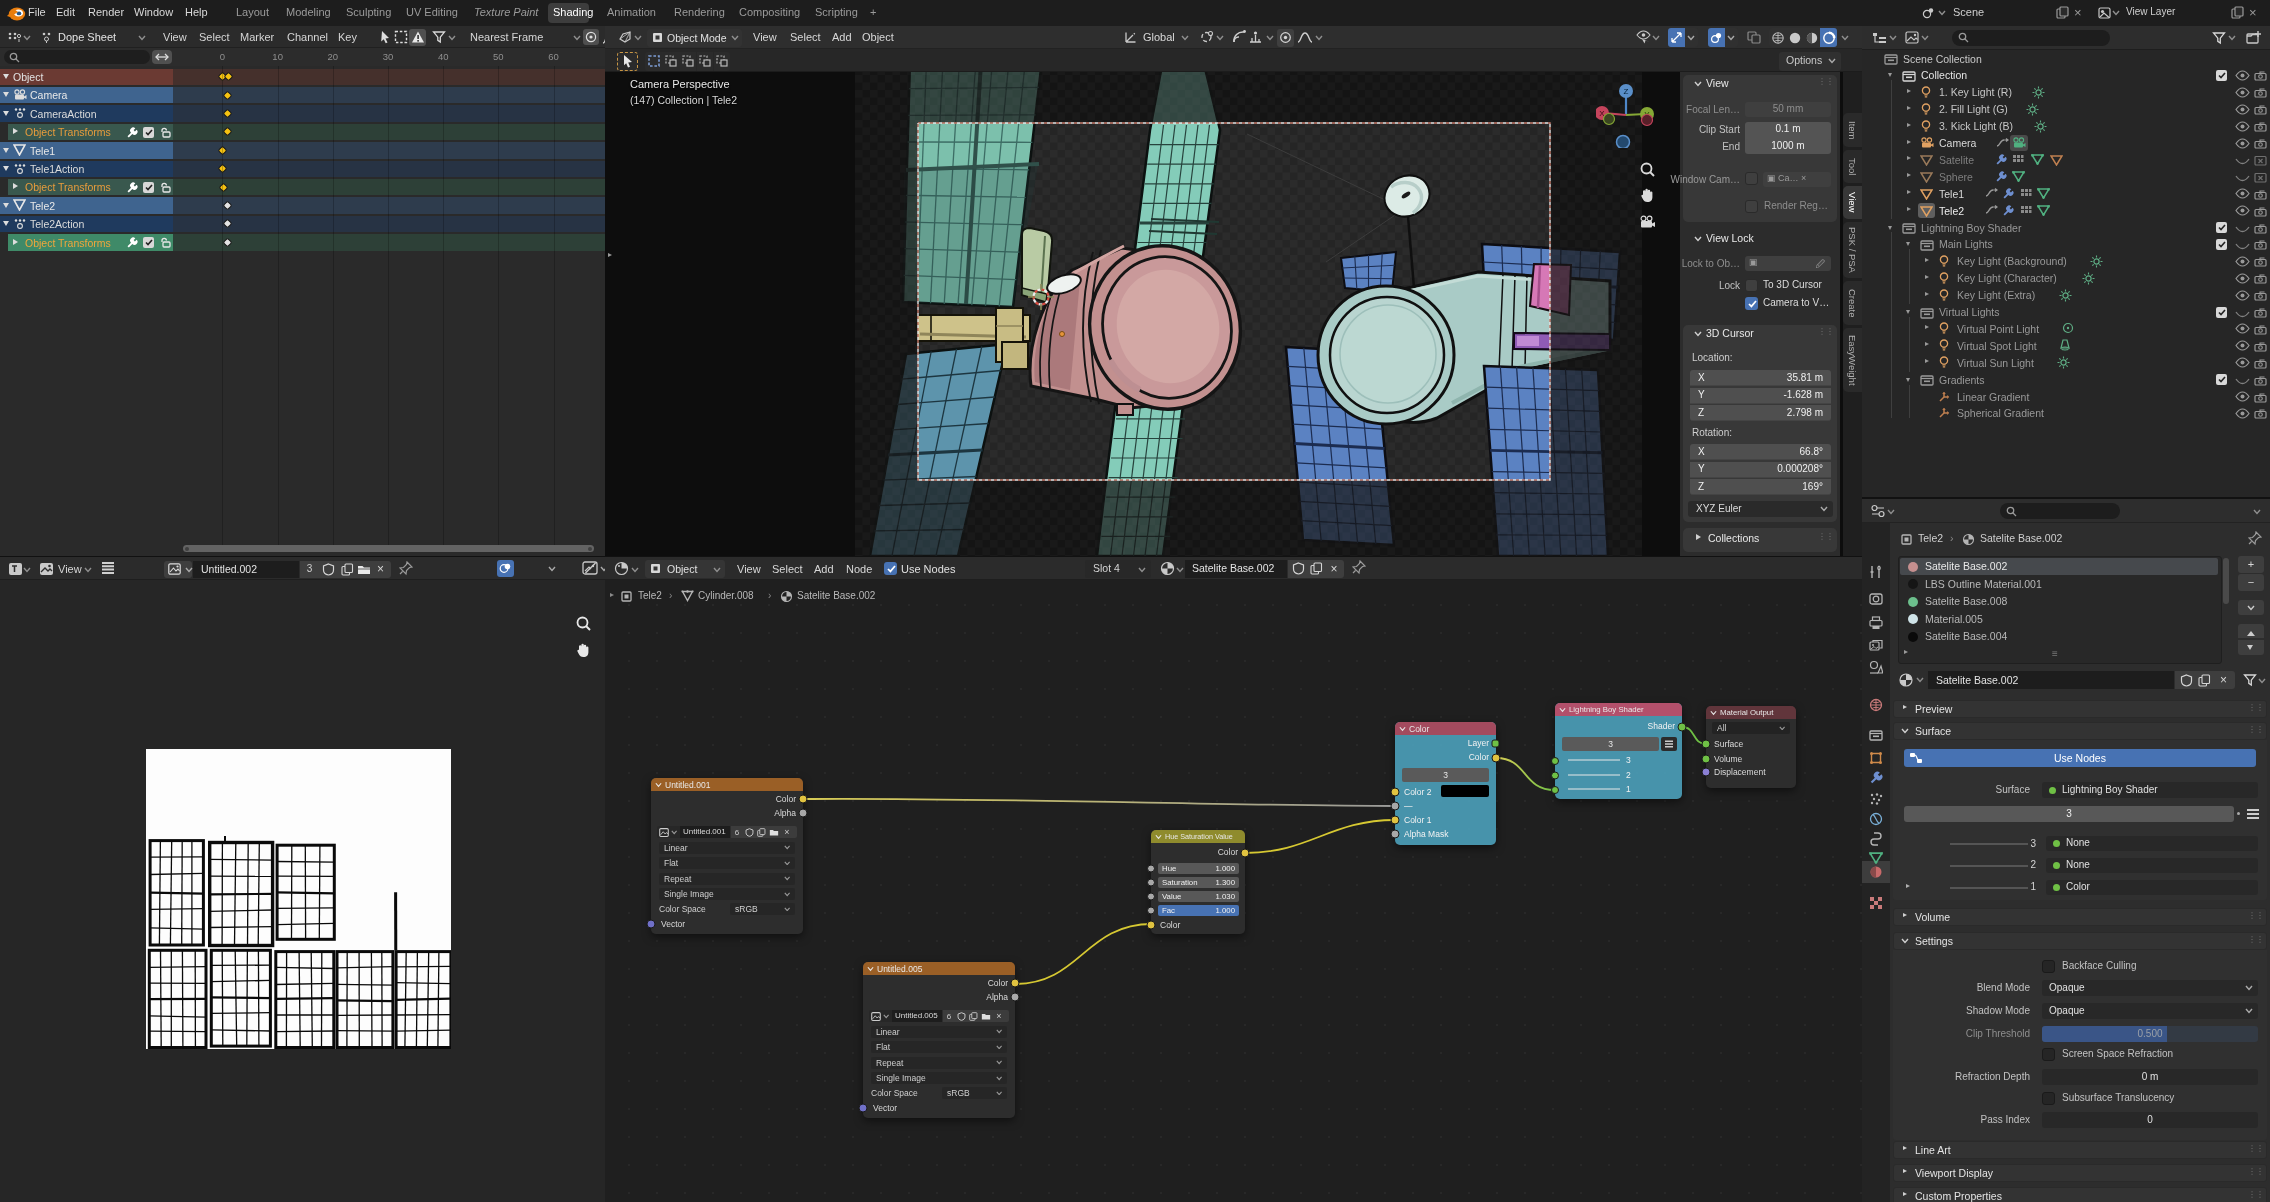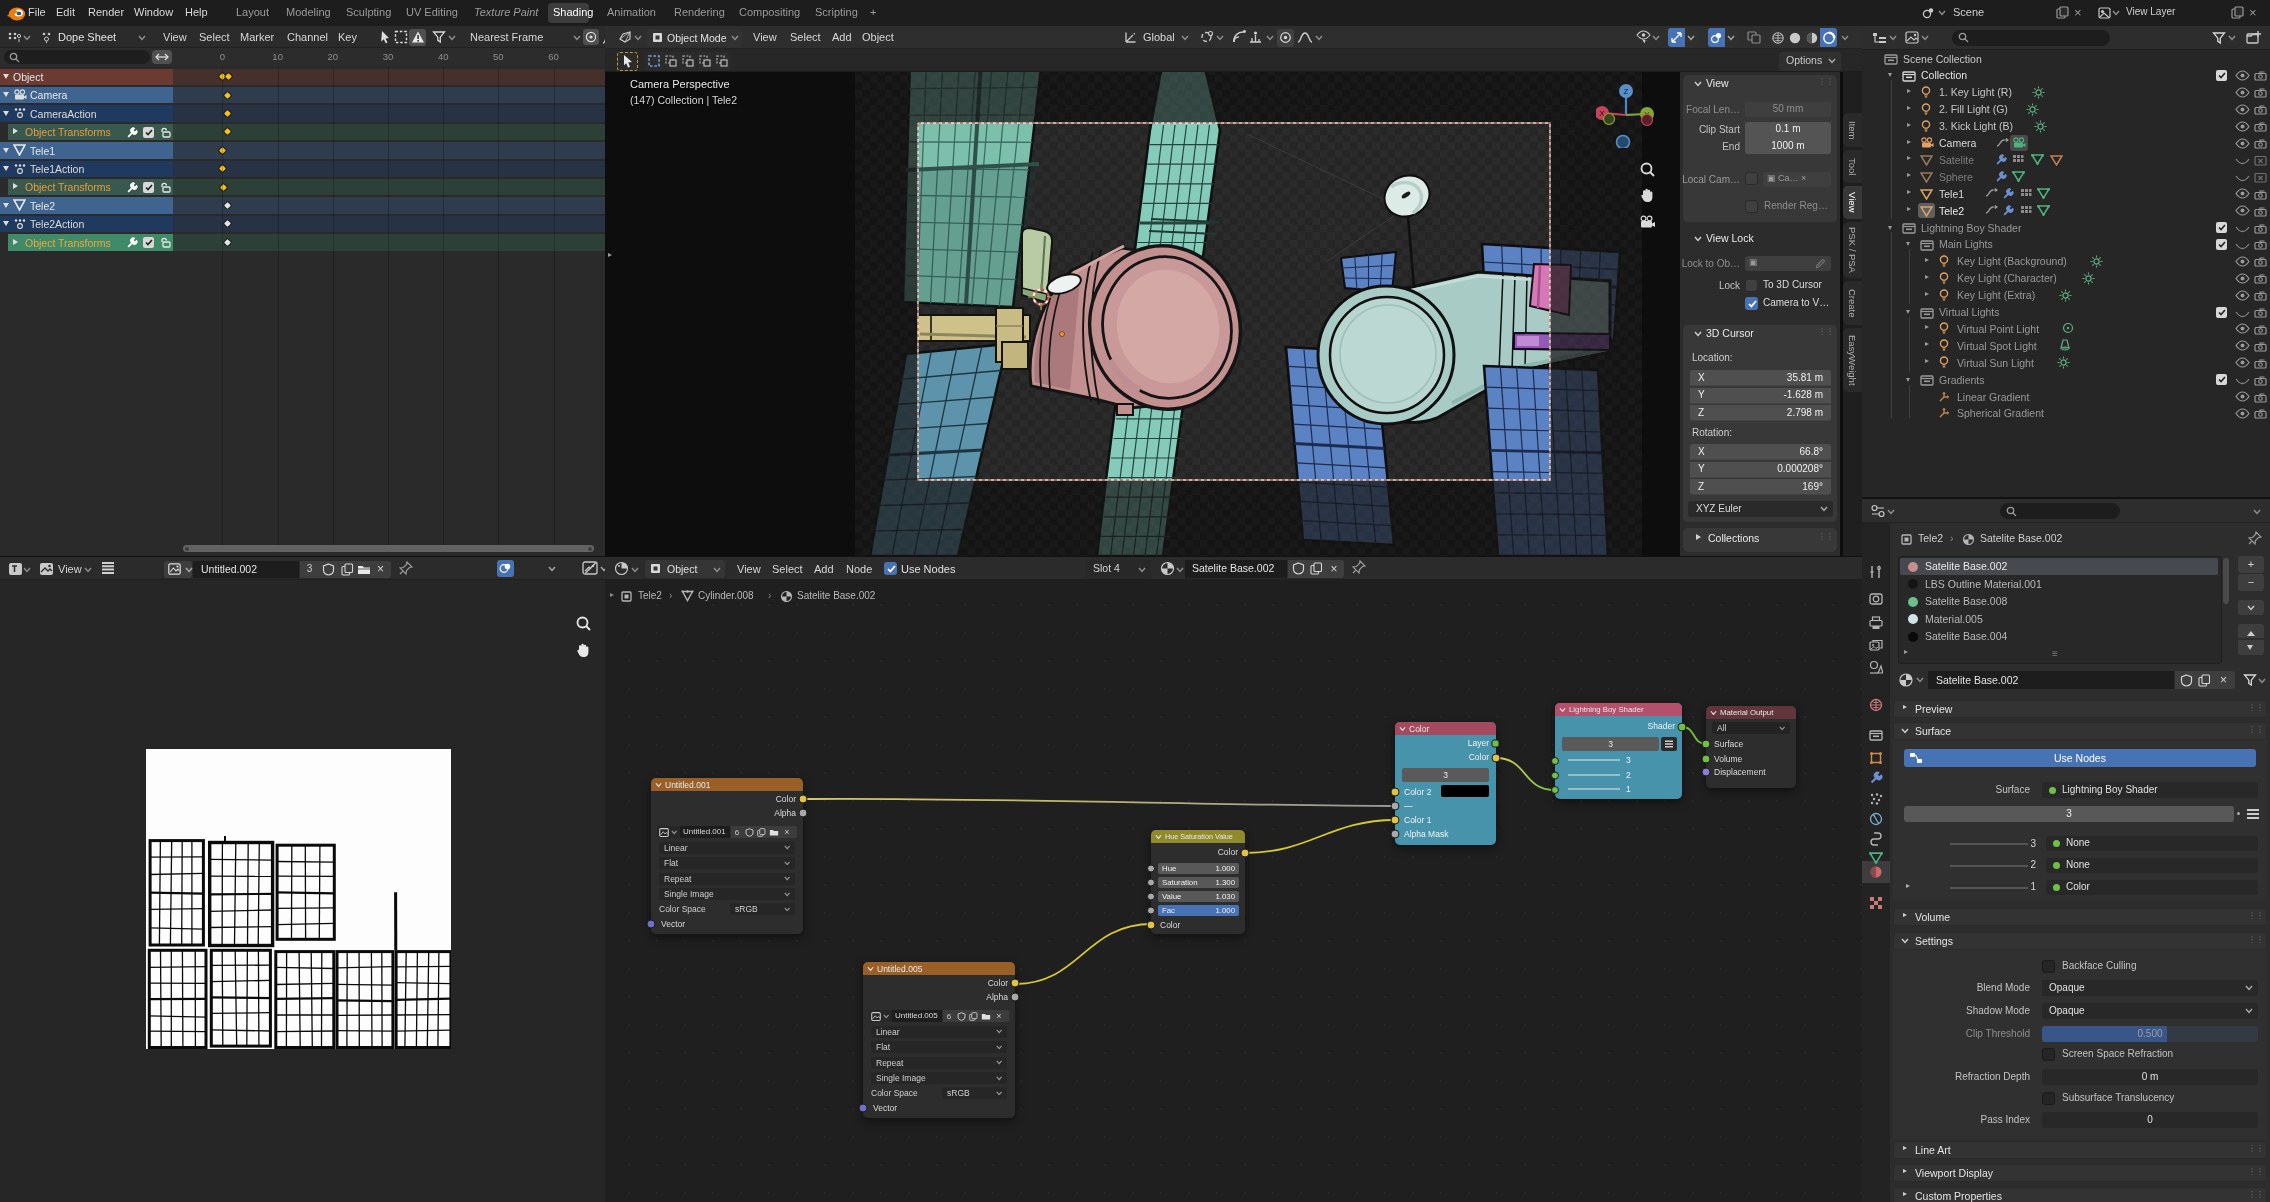--- a/index.html
+++ b/index.html
@@ -776,21 +776,21 @@
       <div style="left:0px;top:1.0px;width:86px;text-align:center;font-size:10px;color:#8e8e8e;white-space:nowrap;">50 mm</div>
     </div>
 <div style="left:1640px;top:124px;width:100px;text-align:right;font-size:10px;color:#c2c2c2;white-space:nowrap;">Clip Start</div>
 <div style="left:1745px;top:122px;width:86px;height:26px;background:#545454;border-radius:3px;">
       <div style="left:0px;top:1.0px;width:86px;text-align:center;font-size:10px;color:#f0f0f0;white-space:nowrap;">0.1 m</div>
     </div>
 <div style="left:1640px;top:141px;width:100px;text-align:right;font-size:10px;color:#c2c2c2;white-space:nowrap;">End</div>
 <div style="left:1745px;top:139px;width:86px;height:15px;background:#545454;border-radius:3px;">
       <div style="left:0px;top:1.0px;width:86px;text-align:center;font-size:10px;color:#f0f0f0;white-space:nowrap;">1000 m</div>
     </div>
-<div style="left:1640px;top:174px;width:100px;text-align:right;font-size:10px;color:#9a9a9a;white-space:nowrap;">Local Cam…</div>
+<div style="left:1640px;top:174px;width:100px;text-align:right;font-size:10px;color:#9a9a9a;white-space:nowrap;">Window Cam…</div>
 <div style="left:1745px;top:172px;width:13px;height:13px;background:#3f3f3f;border-radius:3px;border:1px solid #2a2a2a;"></div>
 <div style="left:1763px;top:172px;width:68px;height:15px;background:#3f3f3f;border-radius:3px;">
       <div style="left:4px;top:1px;font-size:9px;color:#9a9a9a;white-space:nowrap;">▣ Ca…  ×</div>
     </div>
 <div style="left:1745px;top:200px;width:13px;height:13px;background:#3f3f3f;border-radius:3px;border:1px solid #2a2a2a;"></div>
 <div style="left:1764px;top:200px;font-size:10px;color:#8e8e8e;white-space:nowrap;">Render Reg…</div>
 <svg style="left:1694px;top:236px" width="8.0" height="6.0" viewBox="0 0 8 6">
       <path d="M1 1 L4 4.5 L7 1" stroke="#d0d0d0" stroke-width="1.4" fill="none"></path>
     </svg>
 <div style="left:1706px;top:232px;font-size:10.5px;color:#e8e8e8;white-space:nowrap;">View Lock</div>

